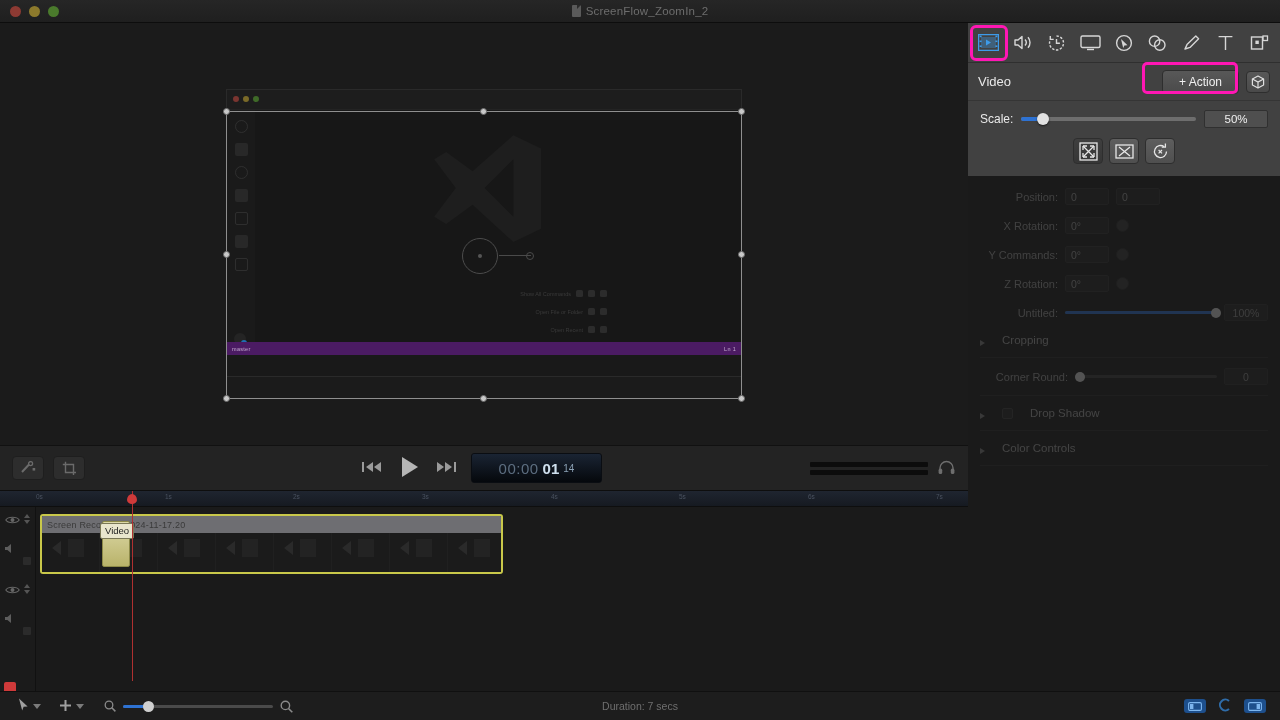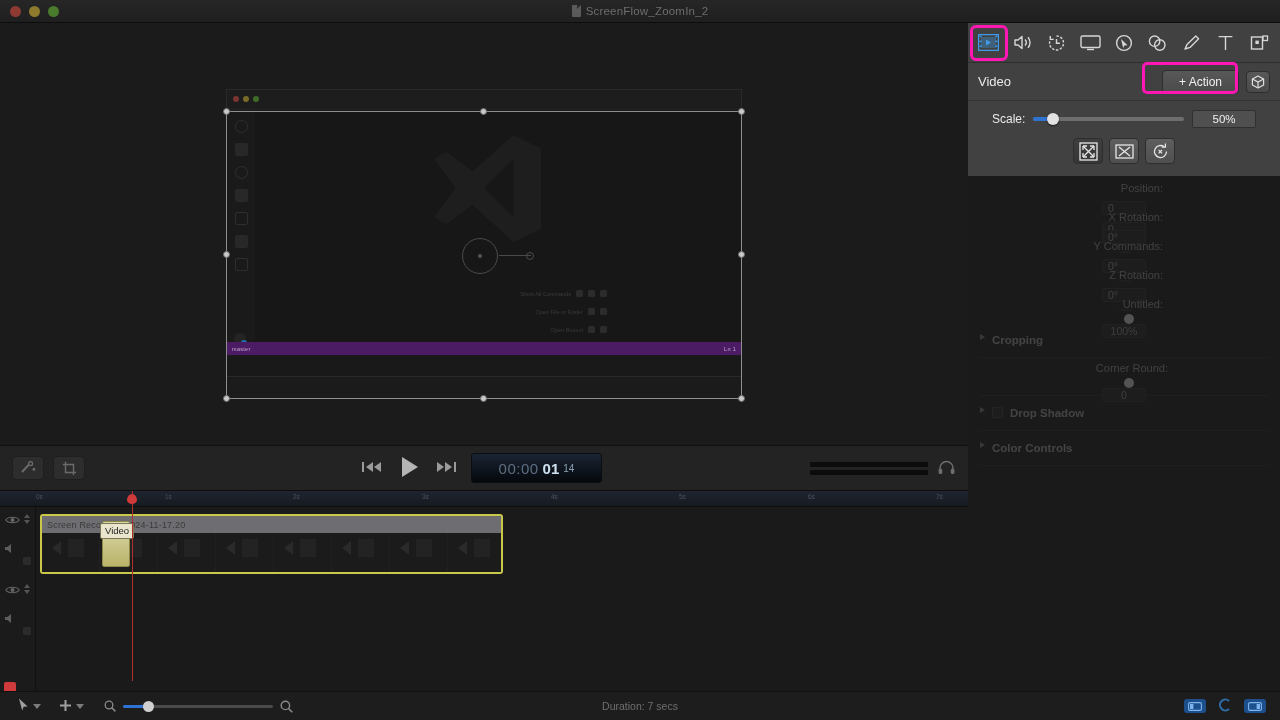--- a/index.html
+++ b/index.html
@@ -126,53 +126,53 @@
     padding:4px 16px; position:relative;
   }
   .action-hl{ position:absolute; left:1142px; top:62px; width:96px; height:32px;
     border:3px solid #ff17b4; border-radius:5px; pointer-events:none; }
   .btn-cube{
     width:24px;height:22px; background:linear-gradient(#585858,#4a4a4a);
     border:1px solid #2e2e2e; border-radius:4px;
     display:flex;align-items:center;justify-content:center;
   }
 
-  .scale-row{ display:flex; align-items:center; padding:9px 24px 4px; gap:8px;}
+  .scale-row{ display:flex; align-items:center; padding:9px 12px 4px; gap:8px;}
   .scale-lbl{ font-size:12px; color:#eaeaea; }
   .slider{ flex:1; height:4px; background:#6e6e6e; border-radius:2px; position:relative;}
   .slider .fill{ position:absolute;left:0;top:0;height:100%;background:#2e72d2;border-radius:2px;}
   .slider .knob{ position:absolute; width:12px;height:12px;border-radius:50%;
     background:#e2e2e2; top:-4px; box-shadow:0 1px 2px rgba(0,0,0,.6); }
   .numfield{
     width:64px; height:18px; background:#4f4f4f; border:1px solid #303030;
     border-radius:2px; font-size:11.5px; color:#f0f0f0;
     display:flex;align-items:center;justify-content:center;
   }
   .fitrow{ display:flex; justify-content:center; gap:6px; padding:6px 0 12px;}
   .fitbtn{ width:30px;height:26px; border-radius:4px;
     background:linear-gradient(#5e5e5e,#4f4f4f); border:1px solid #2e2e2e;
     display:flex;align-items:center;justify-content:center;}
   .fitbtn.sel{ background:linear-gradient(#3f3f3f,#363636); }
 
   
   .props{ padding:6px 0 0; opacity:.30; filter:blur(.35px); }
-  .prow{ display:flex; align-items:center; height:29px; padding:0 12px; gap:7px;flex-direction:column;}
+  .prow{ display:flex; align-items:center; height:29px; padding:0 12px; gap:7px;}
   .plabel{ width:78px; text-align:right; font-size:11px; color:#9a9a9a;}
   .pfield{ width:44px;height:17px;background:#262626;border:1px solid #313131;
     border-radius:2px; font-size:10.5px;color:#9c9c9c;
     display:flex;align-items:center;padding-left:5px;}
   .dial{ width:13px;height:13px;border-radius:50%;background:#3a3a3a;
     border:1px solid #2b2b2b;}
   .pslider{ flex:1; height:3px; background:#3b3b3b; border-radius:2px; position:relative;}
   .pslider .pfill{position:absolute;left:0;top:0;height:100%;background:#2e72d2;border-radius:2px;}
   .pslider .pknob{position:absolute;width:10px;height:10px;border-radius:50%;
     background:#d8d8d8;top:-3.5px;}
   .pnum{ width:44px;height:17px;background:#242424;border:1px solid #2e2e2e;border-radius:2px;
     font-size:10.5px;color:#8e8e8e;display:flex;align-items:center;justify-content:center;text-align:center;}
-  .disclose{ display:flex; align-items:flex-start; gap:7px; padding:7px 12px;font-weight:bold; }
+  .disclose{ display:flex; align-items:flex-end; gap:17px; padding:7px 12px; }
   .tri{ width:0;height:0;border-left:5px solid #7d7d7d;
     border-top:3.5px solid transparent;border-bottom:3.5px solid transparent;}
   .dtitle{ font-size:11.5px; color:#a3a3a3; }
   .chk{ width:11px;height:11px;border:1px solid #3b3b3b;background:#272727;border-radius:2px;}
   .sep{ height:1px;background:#2b2b2b;margin:4px 12px;}
 
   
   .transport{
     position:absolute; left:0; top:445px; width:968px; height:46px;
     background:#232323; border-top:1px solid #111; border-bottom:1px solid #0e0e0e;

